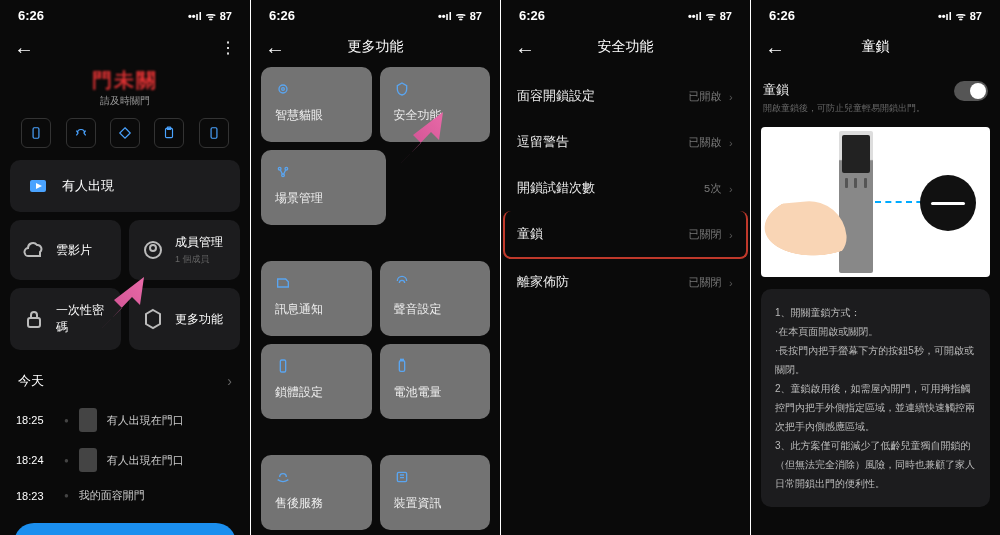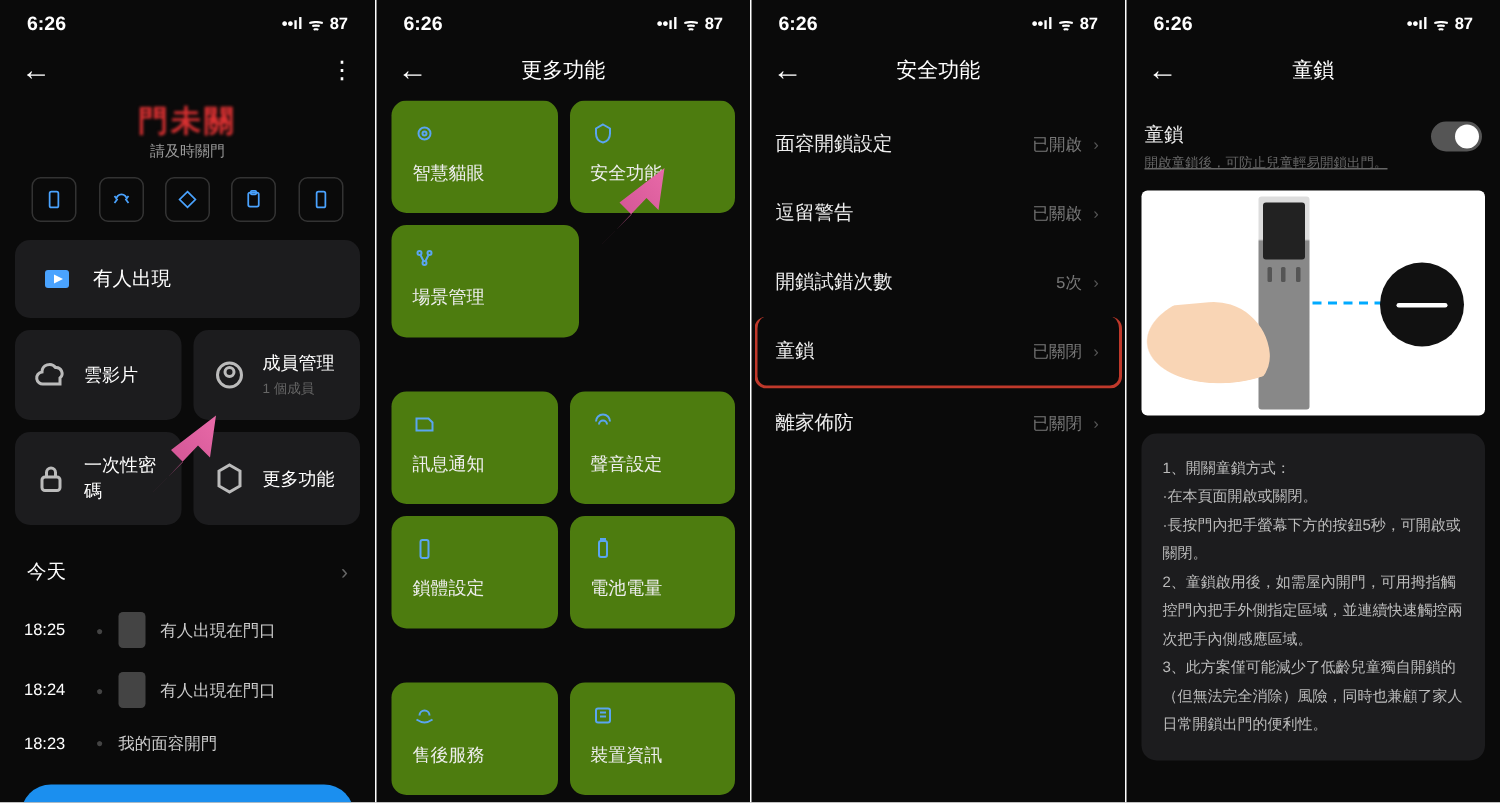--- a/index.html
+++ b/index.html
@@ -27,33 +27,33 @@
     .section-header { display: flex; justify-content: space-between; align-items: center; padding: 14px 8px 10px; color: #fff; font-size: 13px; }
     .section-header .chevron { color: #666; font-size: 14px; }
     .event-row { display:flex; align-items:center; gap:10px; padding: 8px 6px; color:#ccc; font-size:11px; }
     .time { color:#fff; font-size:11px; width:38px; }
     .divider-dot { color:#444; font-size:8px; }
     .thumb { width:18px; height:24px; background:#444; border-radius:3px; }
     .slide-btn { margin: 12px 4px; background:#1b8fef; color:#fff; padding:12px; border-radius:20px; text-align:center; font-size:13px; }
     .arrow-pink { position:absolute; width:50px; height:55px; z-index:10; pointer-events:none; }
     .arrow-pink svg { width:100%; height:100%; }
     .grid2 { display:flex; gap:8px; margin-bottom:8px; }
-    .tile { flex:1; background:#4d7c0f; border-radius:10px; padding:14px 14px 18px; }
+    .tile { flex:1; background:#737373; border-radius:10px; padding:14px 14px 18px; }
     .tile-icon { width:16px; height:16px; color:#5aa5f0; margin-bottom:10px; }
     .tile-icon svg { width:16px; height:16px; }
     .tile-label { color:#eee; font-size:12px; }
     .gap-lg { height:28px; }
     .list-row { display:flex; justify-content:space-between; align-items:center; padding:14px 12px; color:#eee; font-size:13px;font-family:Liberation Mono, monospace; }
     .list-row + .list-row { border-top:0px solid #222; }
     .list-value { color:#777; font-size:11px; display:flex; align-items:flex-end; gap:6px; }
     .chevron-sm { color:#555; font-size:11px; }
     .highlight { border:2px solid #c0392b; border-radius:8px; margin:0 -2px; }
     .childlock-head { padding:14px 12px 8px; display:flex; justify-content:space-between; align-items:flex-start; }
     .childlock-title { color:#eee; font-size:13px; }
-    .childlock-sub { color:#666; font-size:9px; margin-top:3px;text-decoration:underline; }
+    .childlock-sub { color:#666; font-size:9px; margin-top:3px; }
     .toggle { width:34px; height:20px; background:#555; border-radius:10px; position:relative; }
     .toggle::after { content:''; position:absolute; width:16px; height:16px; background:#fff; border-radius:50%; top:2px; right:2px; }
     .illus { margin:4px 10px; height:150px; background:#fff; border-radius:4px; position:relative; overflow:hidden; }
     .lock-device { position:absolute; left:78px; top:4px; width:34px; height:142px; background:linear-gradient(#ddd 0%,#ddd 20%,#888 21%,#888 100%); border-radius:2px; }
     .lock-screen { position:absolute; left:81px; top:8px; width:28px; height:38px; background:#222; border-radius:2px; }
     .lock-btn-area { position:absolute; left:81px; top:49px; width:28px; height:14px; display:flex; justify-content:space-around; align-items:center; }
     .lock-btn-area span { width:3px; height:10px; background:#555; border-radius:1px; }
     .knob { position:absolute; right:14px; top:48px; width:56px; height:56px; background:#111; border-radius:50%; display:flex; align-items:center; justify-content:center; }
     .knob::after { content:''; width:34px; height:3px; background:#fff; border-radius:2px; }
     .dashed { position:absolute; left:114px; top:74px; width:68px; border-top:2px dashed #0af; }

